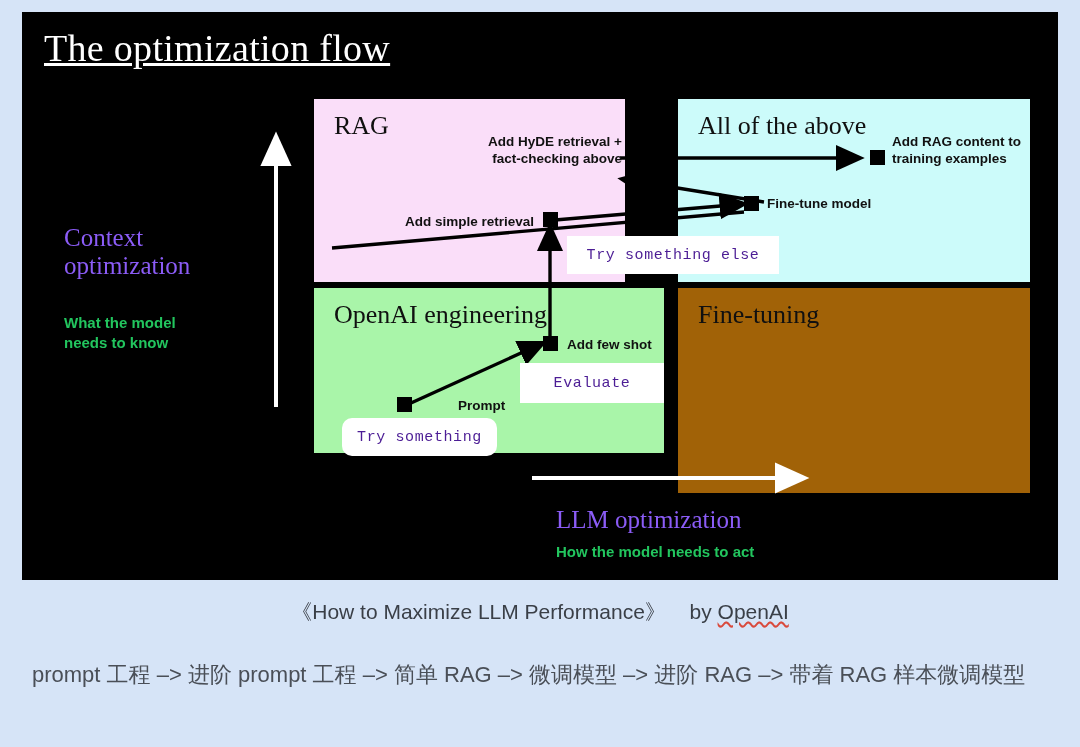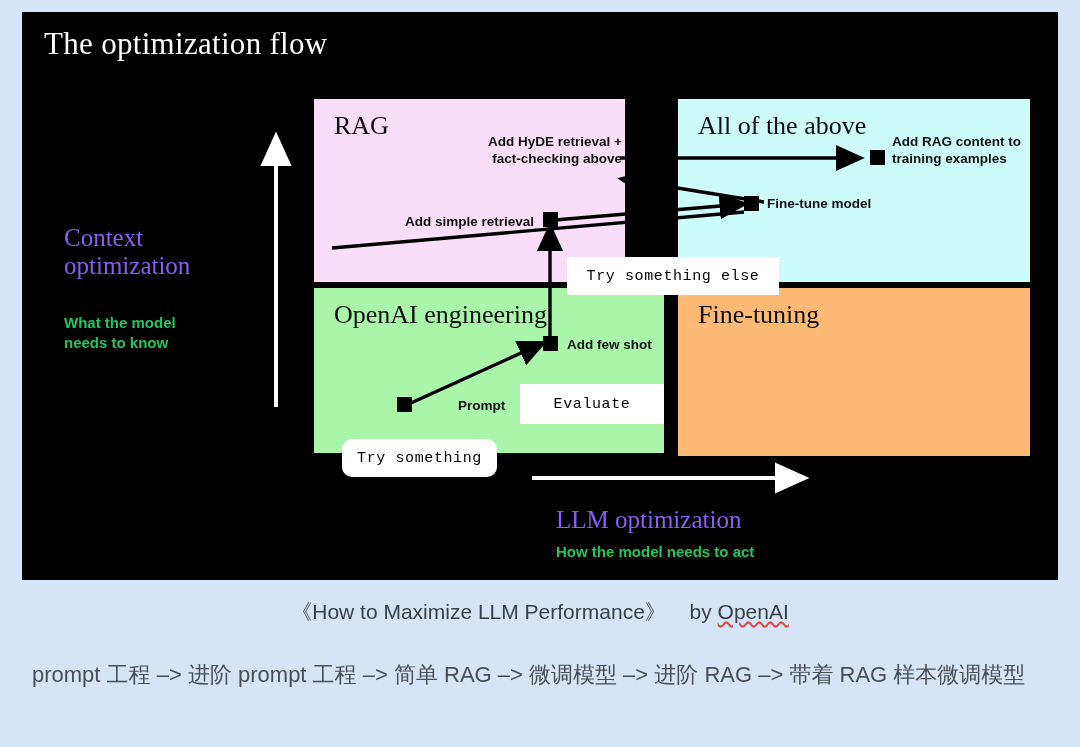--- a/index.html
+++ b/index.html
@@ -25,23 +25,24 @@
     background: #000000;
     overflow: hidden;
   }
 
   #panel-title {
     position: absolute;
     left: 22px;
     top: 14px;
     color: #ffffff;
     font-family: "Liberation Serif", serif;
-    font-size: 31px;
+    font-size: 38px;
     letter-spacing: 0.3px;
     white-space: nowrap;
+    text-decoration: underline;
   }
 
   
   .quadrant {
     position: absolute;
     box-sizing: border-box;
   }
   .quadrant-title {
     position: absolute;
     left: 20px;
@@ -70,22 +71,22 @@
     left: 292px;
     top: 276px;
     width: 350px;
     height: 165px;
     background: #a9f5a9;
   }
   #quadrant-fine-tuning {
     left: 656px;
     top: 276px;
     width: 352px;
-    height: 168px;
-    background: #fdba74;
+    height: 205px;
+    background: #a16207;
   }
 
   
   .node-marker {
     position: absolute;
     width: 15px;
     height: 15px;
     background: #000000;
   }
   .node-label {
@@ -100,27 +101,26 @@
   .node-label.right-aligned {
     text-align: right;
   }
 
   
   .callout-box {
     position: absolute;
     background: #ffffff;
     font-family: "Liberation Mono", monospace;
     font-size: 15px;
-    color: #000000;
+    color: #4c1d95;
     display: flex;
     align-items: center;
     justify-content: center;
     letter-spacing: 0.6px;
     z-index: 6;
-    margin-top: 21px;
   }
 
   
   .axis-title {
     position: absolute;
     font-family: "Liberation Serif", serif;
     color: #8b5cf6;
     font-size: 25px;
     line-height: 1.12;
   }

